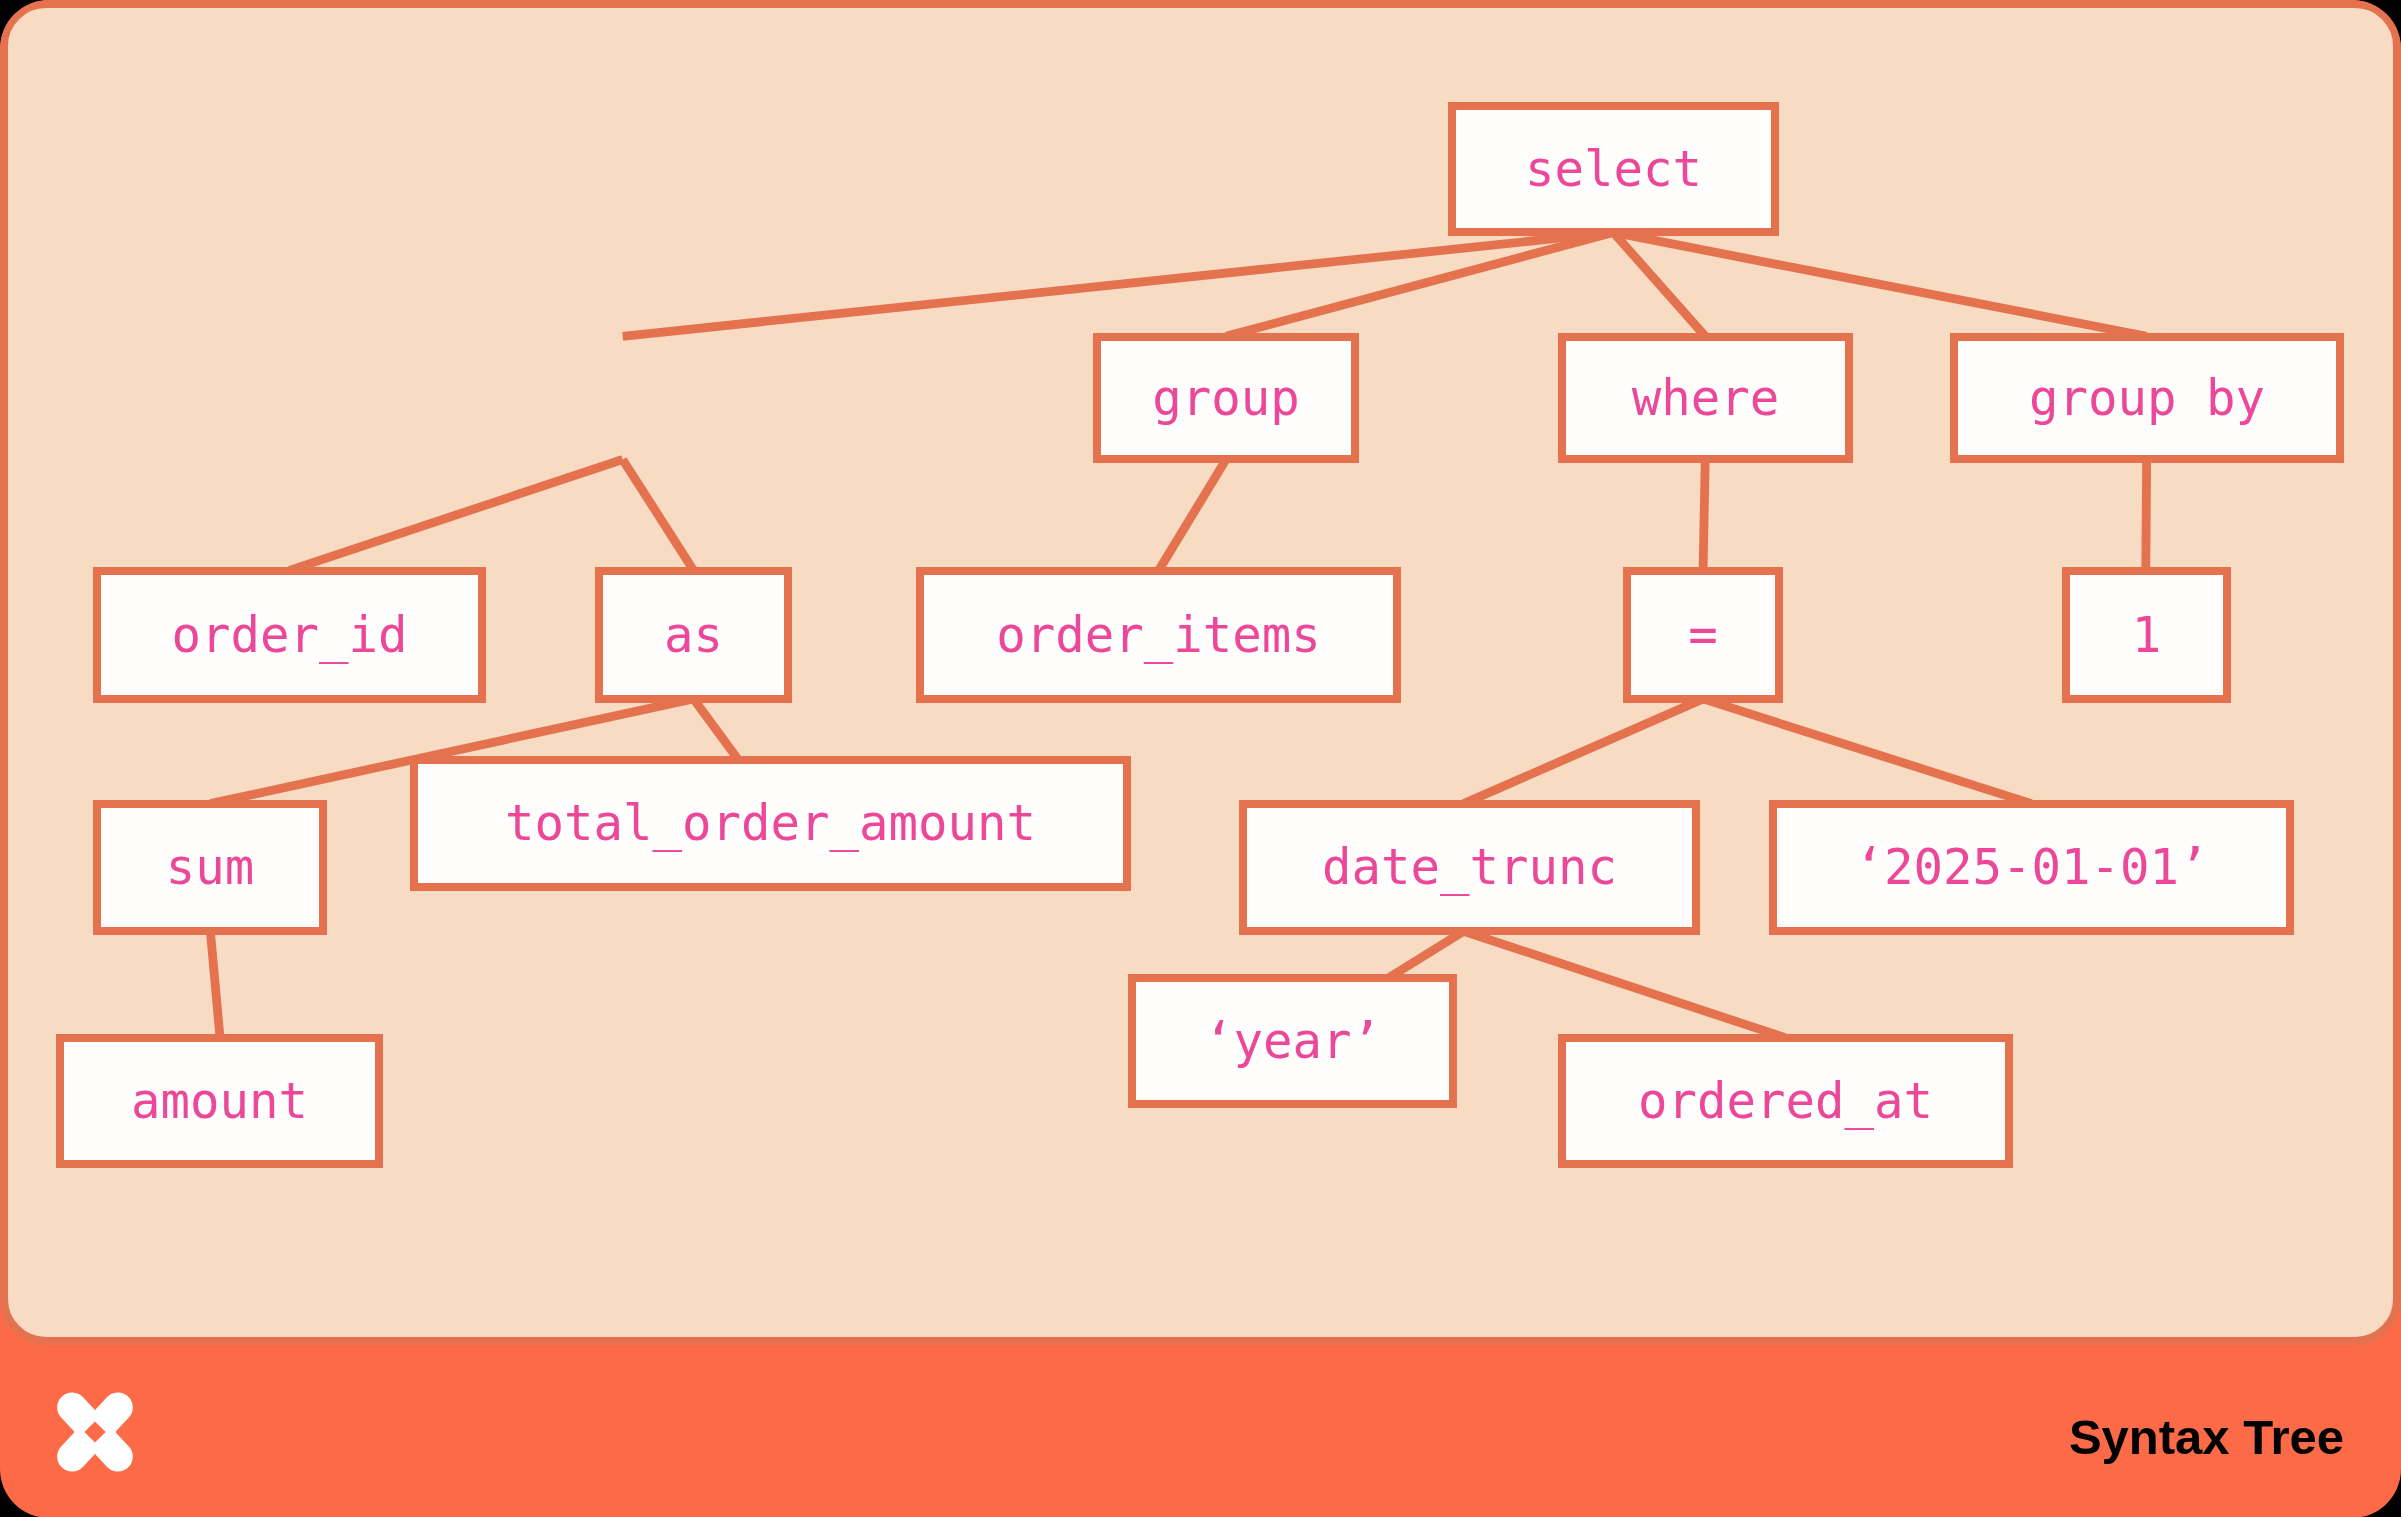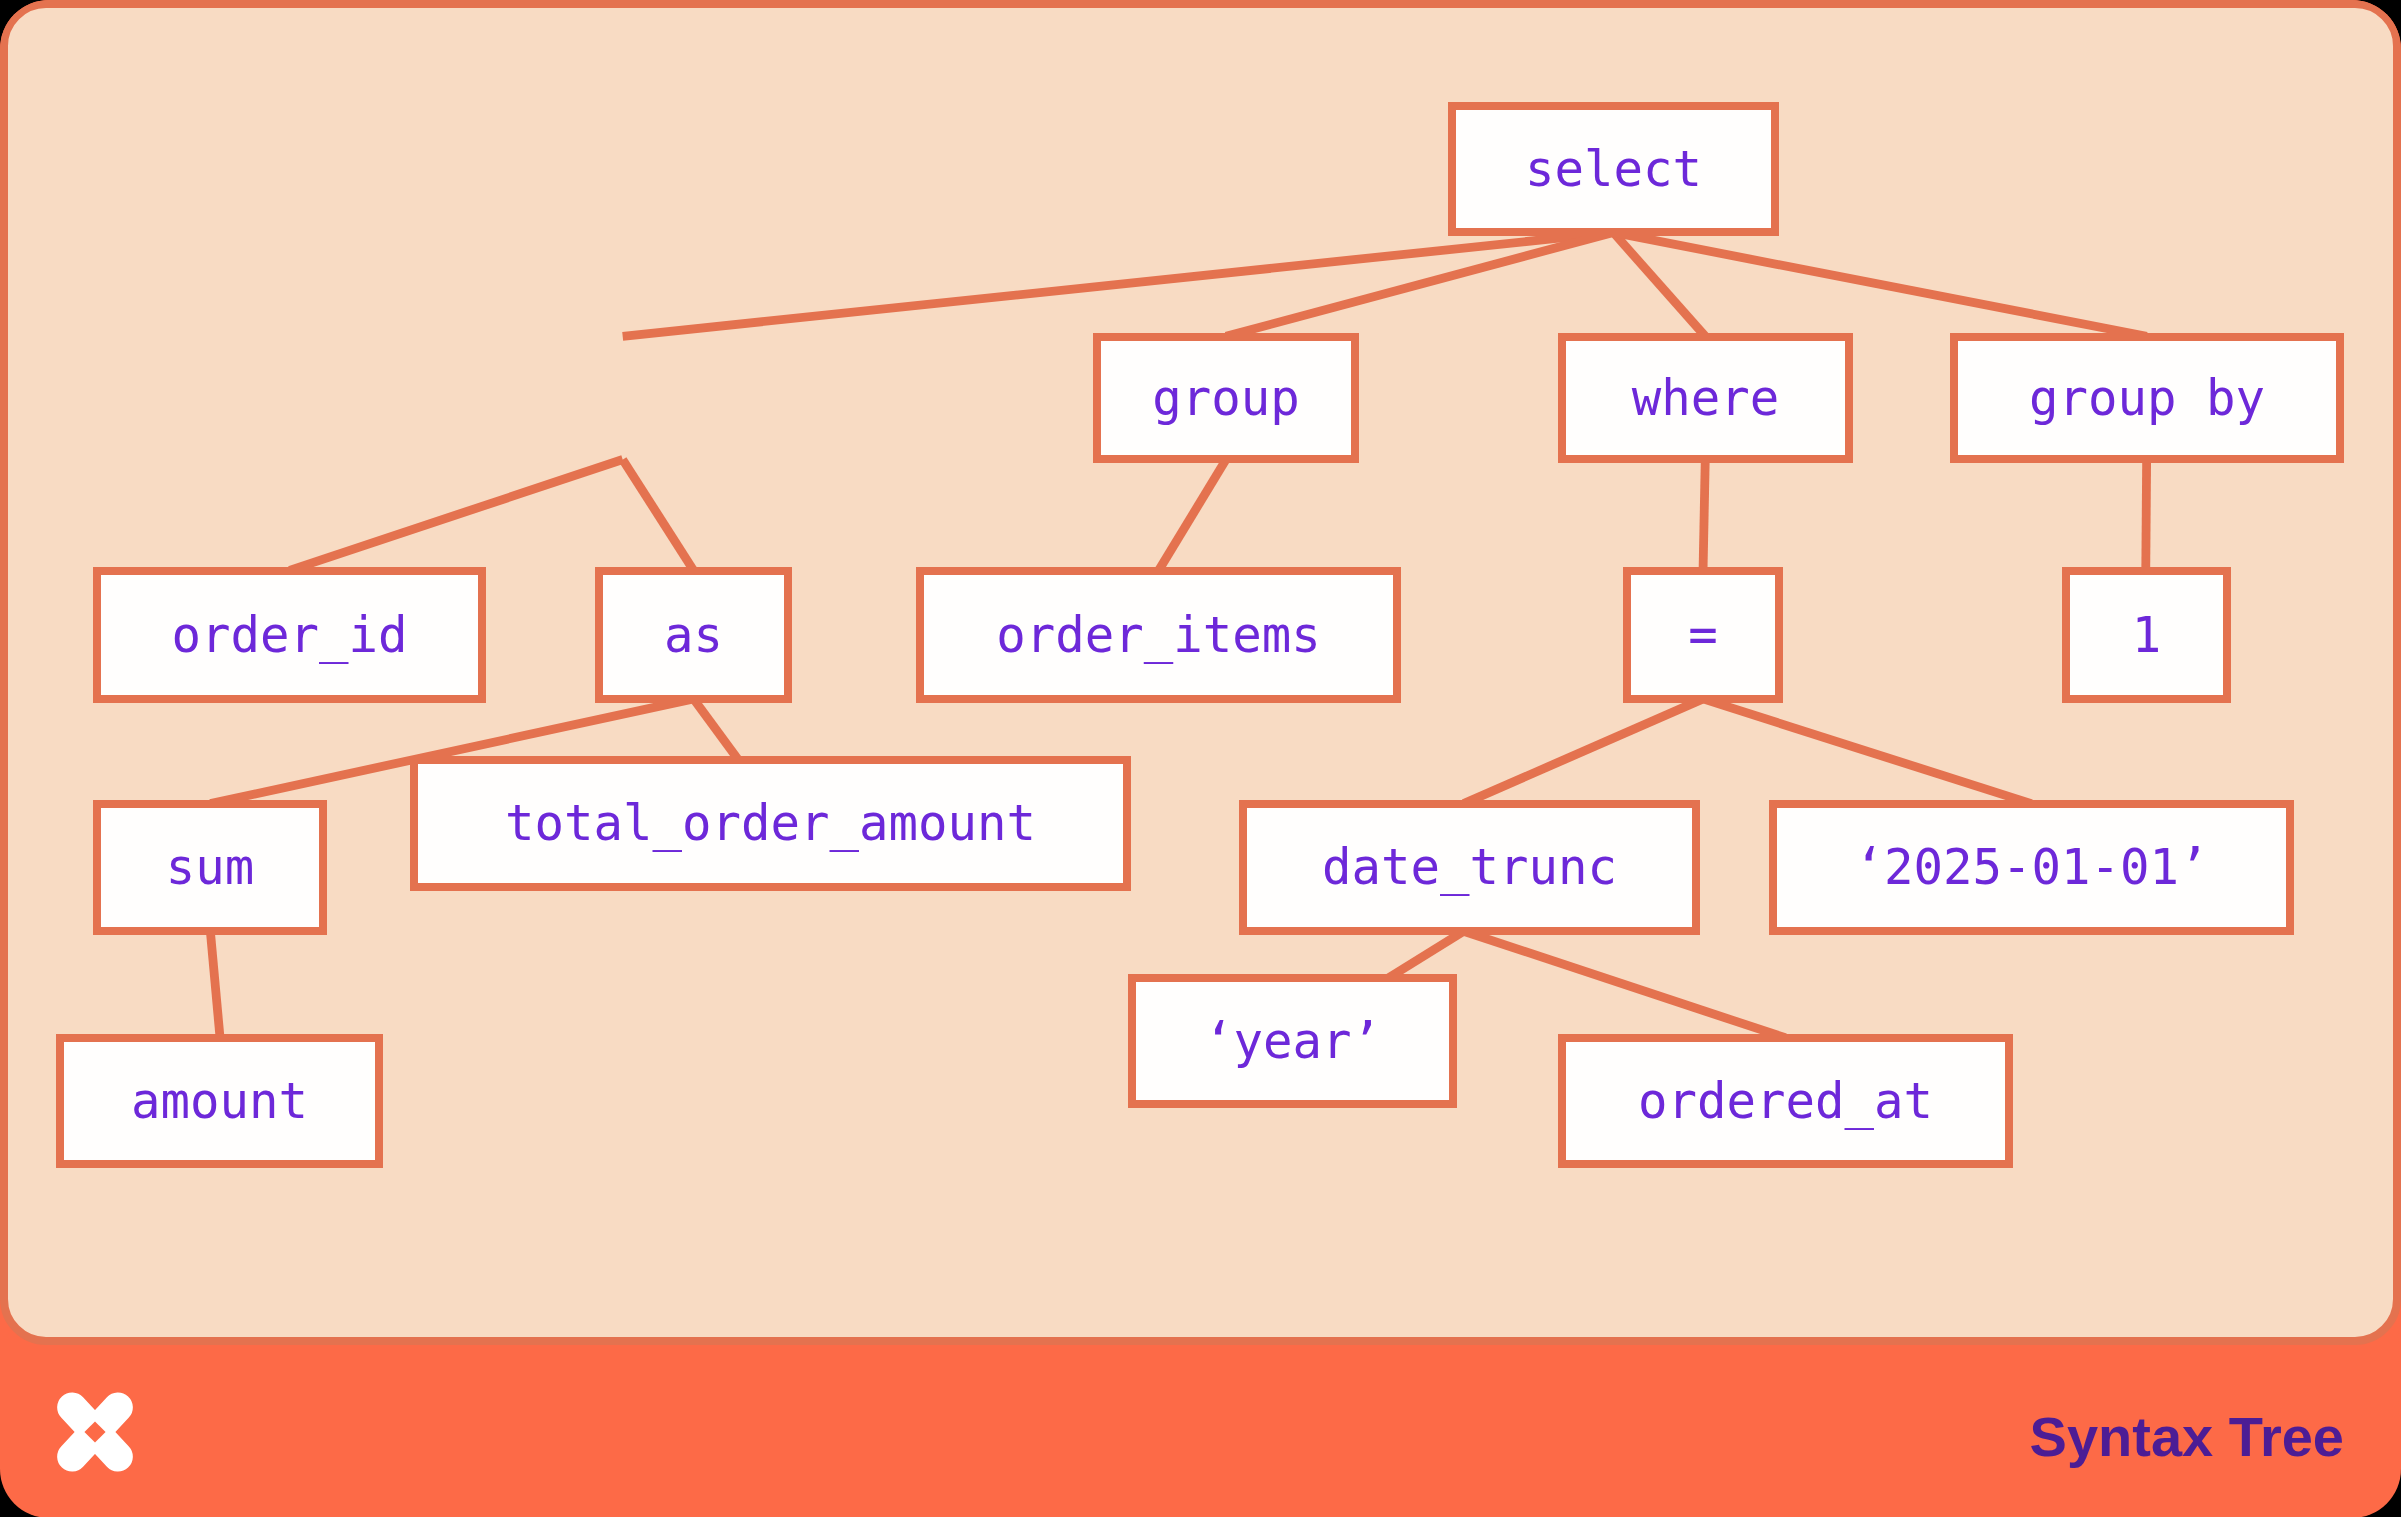--- a/index.html
+++ b/index.html
@@ -40,43 +40,43 @@
   #edges-svg line {
     stroke: #E4724F;
     stroke-width: 10;
   }
   .node {
     position: absolute;
     z-index: 2;
     box-sizing: border-box;
     background: #FFFEFD;
     border: 8.8px solid #E4724F;
-    color: #6d28d9;
+    color: #ec4899;
     font-size: 49px;
     letter-spacing: 0px;
     display: flex;
     align-items: center;
     justify-content: center;
     white-space: nowrap;
   }
   .footer {
     position: absolute;
     top: 1345px; left: 0; right: 0;
     height: 173px;
     display: flex;
     align-items: center;
     justify-content: space-between;
     padding: 0 57px 0 51px;
     box-sizing: border-box;
   }
   .footer-title {
-    color: #4c1d95;
+    color: #000000;
     font-family: "Liberation Sans", sans-serif;
     font-weight: bold;
-    font-size: 56px;
+    font-size: 49px;
     margin-top: 10px;
   }
   .logo {
     width: 88px;
     height: 88px;
     flex: 0 0 auto;
   }
 </style>
 </head>
 <body>

